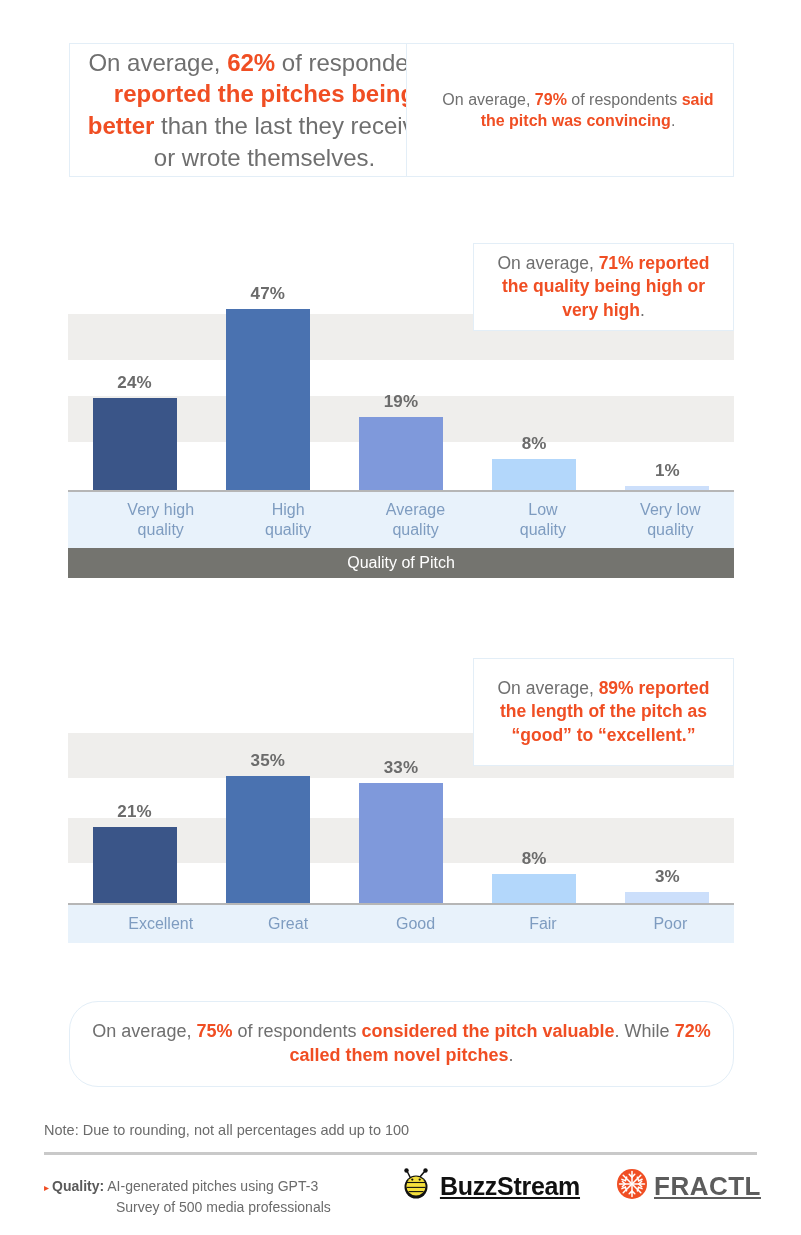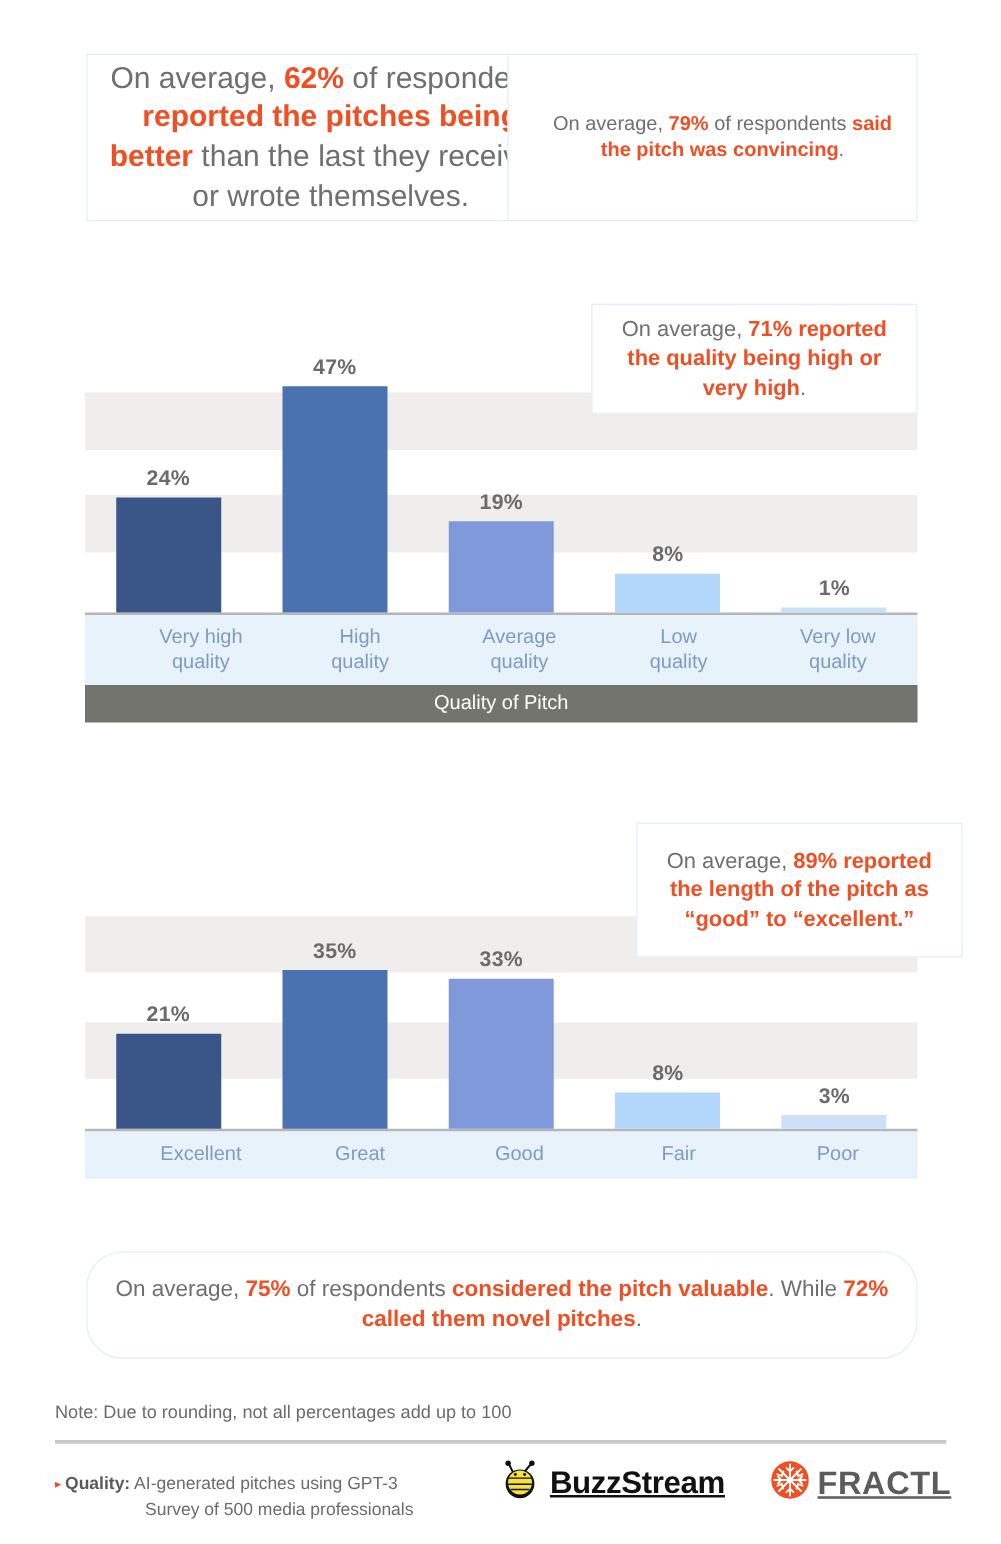--- a/index.html
+++ b/index.html
@@ -28,21 +28,21 @@
     text-align: center;
     color: #6f6f6f;
     line-height: 1.32;
   }
   .callout .inner { width: 100%; padding: 0 10px; }
   .hl { color: #f04e23; font-weight: bold; }
 
   #callout-62  { left: 69px;  top: 43px;  width: 391px; height: 134px; font-size: 24px; }
   #callout-79  { left: 406px; top: 43px;  width: 328px; height: 134px; font-size: 16px; padding-left: 16px; }
   #callout-71  { left: 473px; top: 243px; width: 261px; height: 88px;  font-size: 17.5px; }
-  #callout-89  { left: 473px; top: 658px; width: 261px; height: 108px; font-size: 17.5px; margin-left: 36px; }
+  #callout-89  { left: 473px; top: 658px; width: 261px; height: 108px; font-size: 17.5px; }
   #callout-75  { left: 69px;  top: 1001px; width: 665px; height: 86px; font-size: 18px; border-radius: 29px; }
 
   
   .chart { position: absolute; left: 68px; width: 666px; }
   .plot {
     position: relative;
     width: 100%;
     box-sizing: border-box;
     border-bottom: 2px solid #b6b6b6;
   }

